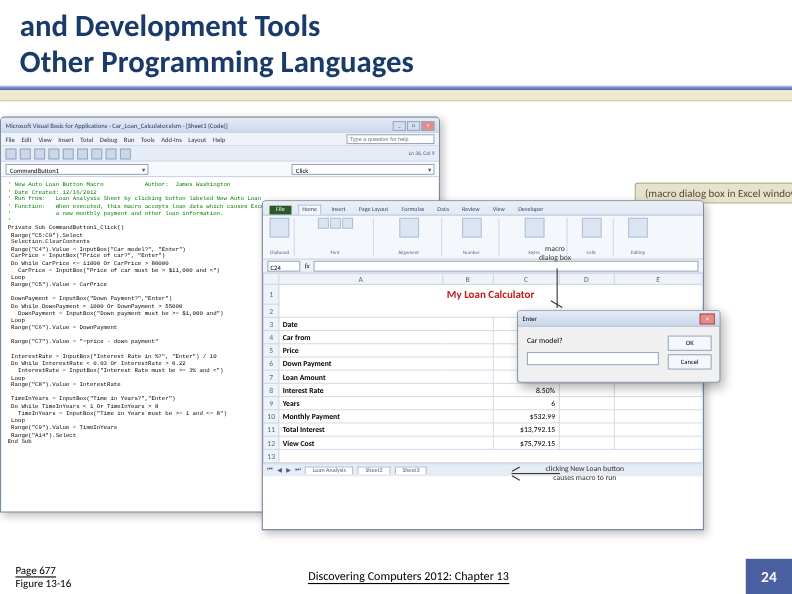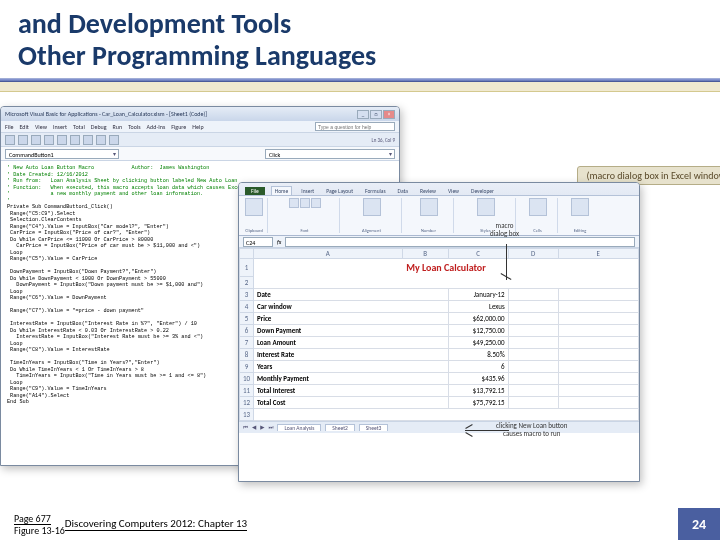--- a/index.html
+++ b/index.html
@@ -44,21 +44,21 @@
   .sheet-tabs .stab { background: #fff; border: 1px solid #b4c2d8; border-bottom: none; padding: 0 6px; }
   .dlg { position: absolute; background: #f0f0f0; border: 1px solid #8a96a8; border-radius: 3px; box-shadow: 3px 4px 10px rgba(0,0,0,.3); font-size: 7px; }
   .dlg .dtitle { height: 14px; background: linear-gradient(#e5ecf6,#c9d6ea); border-bottom: 1px solid #aab8d0; display: flex; align-items: center; padding: 0 4px; font-size: 6px; }
   .dlg .dbody { padding: 8px; }
   .dlg input[type=text] { width: 120px; border: 1px solid #9ab; height: 12px; font-size: 6px; padding: 0 2px; }
   .dlg .dbtn { width: 40px; height: 14px; border: 1px solid #9ab; background: #f4f7fc; font-size: 6px; margin-bottom: 3px; display: block; text-align: center; line-height: 12px; cursor: pointer; }
   .anno { position: absolute; font-size: 7px; color: #333; text-align: center; line-height: 1.1; }
   .anno-line { position: absolute; background: #333; }
   .footer { position: absolute; bottom: 0; left: 0; right: 0; height: 32px; display: flex; align-items: center; }
   .footer .left { font-size: 10px; padding-left: 14px; line-height: 1.1; }
-  .footer .mid { flex: 1; text-align: left; font-size: 11px; }
+  .footer .mid { flex: 1; text-align: center; font-size: 11px; }
   .footer .pg { width: 42px; height: 32px; background: #4a5fa0; color: #fff; display: flex; align-items: center; justify-content: center; font-size: 14px; font-weight: bold; }
   .underline { border-bottom: 1px solid #000; display: inline-block; }
 </style>
 </head>
 <body>
 
 <div class="slide-title">
   <div>and Development Tools</div>
   <div>Other Programming Languages</div>
 </div>
@@ -81,38 +81,38 @@
     <div class="vba-menu">
       <span>File</span>
       <span>Edit</span>
       <span>View</span>
       <span>Insert</span>
       <span>Total</span>
       <span>Debug</span>
       <span>Run</span>
       <span>Tools</span>
       <span>Add-Ins</span>
-      <span>Figure</span>
+      <span>Layout</span>
       <span>Help</span>
       <input type="text" style="margin-left: auto; width: 80px; height: 9px; font-size: 5px; border: 1px solid rgb(153, 170, 187); padding: 0px 2px;" placeholder="Type a question for help">
     </div>
     <div class="vba-tool">
       <div class="ico"></div>
       <div class="ico"></div>
       <div class="ico"></div>
       <div class="ico"></div>
       <div class="ico"></div>
       <div class="ico"></div>
       <div class="ico"></div>
       <div class="ico"></div>
       <div class="ico"></div>
       <span style="margin-left:auto;font-size:5px;color:#557">Ln 36, Col 9</span>
     </div>
     <div class="vba-drop">
-      <div class="combo" style="width:114px">CommandButton1</div>
+      <div class="combo" style="width:130px">CommandButton1</div>
       <div class="combo" style="width:130px;margin-left:auto">Click</div>
     </div>
     <div class="code"><span class="c">' New Auto Loan Button Macro            Author:  James Washington
 ' Date Created: 12/16/2012
 ' Run from:   Loan Analysis Sheet by clicking button labeled New Auto Loan
 ' Function:   When executed, this macro accepts loan data which causes Excel to calculate
 '             a new monthly payment and other loan information.
 '</span>
 <span>Private Sub CommandButton1_Click()
  Range("C5:C9").Select
@@ -225,21 +225,21 @@
             </tr>
         <tr>
               <th class="rowh">3</th>
               <td class="lab" colspan="2">Date</td>
               <td class="val">January-12</td>
               <td></td>
               <td></td>
             </tr>
         <tr>
               <th class="rowh">4</th>
-              <td class="lab" colspan="2">Car window</td>
+              <td class="lab" colspan="2">Car from</td>
               <td class="val">Lexus</td>
               <td></td>
               <td></td>
             </tr>
         <tr>
               <th class="rowh">5</th>
               <td class="lab" colspan="2">Price</td>
               <td class="val">$62,000.00</td>
               <td></td>
               <td></td>
@@ -268,34 +268,34 @@
         <tr>
               <th class="rowh">9</th>
               <td class="lab" colspan="2">Years</td>
               <td class="val">6</td>
               <td></td>
               <td></td>
             </tr>
         <tr>
               <th class="rowh">10</th>
               <td class="lab" colspan="2">Monthly Payment</td>
-              <td class="val">$435.96</td>
+              <td class="val">$532.99</td>
               <td></td>
               <td></td>
             </tr>
         <tr>
               <th class="rowh">11</th>
               <td class="lab" colspan="2">Total Interest</td>
               <td class="val">$13,792.15</td>
               <td></td>
               <td></td>
             </tr>
         <tr>
               <th class="rowh">12</th>
-              <td class="lab" colspan="2">Total Cost</td>
+              <td class="lab" colspan="2">View Cost</td>
               <td class="val">$75,792.15</td>
               <td></td>
               <td></td>
             </tr>
         <tr>
               <th class="rowh">13</th>
               <td colspan="5"></td>
             </tr>
       </tbody>
         </table>
@@ -304,20 +304,36 @@
       <span>⏮</span>
       <span>◀</span>
       <span>▶</span>
       <span>⏭</span>
       <span class="stab">Loan Analysis</span>
       <span class="stab">Sheet2</span>
       <span class="stab">Sheet3</span>
     </div>
   </div>
 
+  <div class="dlg" style="left:470px; top:190px; width:185px;">
+    <div class="dtitle">
+      <span>Enter</span>
+      <span style="margin-left:auto;background:#e58a8a;color:#fff;width:14px;height:10px;text-align:center;line-height:9px;border:1px solid #a55">×</span>
+    </div>
+    <div class="dbody" style="display:flex;gap:8px">
+      <div>
+        <div style="margin-bottom:6px">Car model?</div>
+        <input type="text" style="">
+      </div>
+      <div>
+        <div class="dbtn">OK</div>
+        <div class="dbtn">Cancel</div>
+      </div>
+    </div>
+  </div>
 
   <div class="anno" style="left:490px; top:130px; white-space:pre">macro
 dialog box</div>
   <div class="anno-line" style="left:506px; top:152px; width:1px; height:36px"></div>
   <div class="anno-line" style="left:500px; top:184px; width:12px; height:1px; transform:rotate(30deg)"></div>
 
   <div class="anno" style="left:496px; top:330px; white-space:pre">clicking New Loan button
 causes macro to run</div>
   <div class="anno-line" style="left:465px; top:338px; width:44px; height:1px"></div>
   <div class="anno-line" style="left:465px; top:334px; width:8px; height:1px; transform:rotate(-30deg)"></div>

